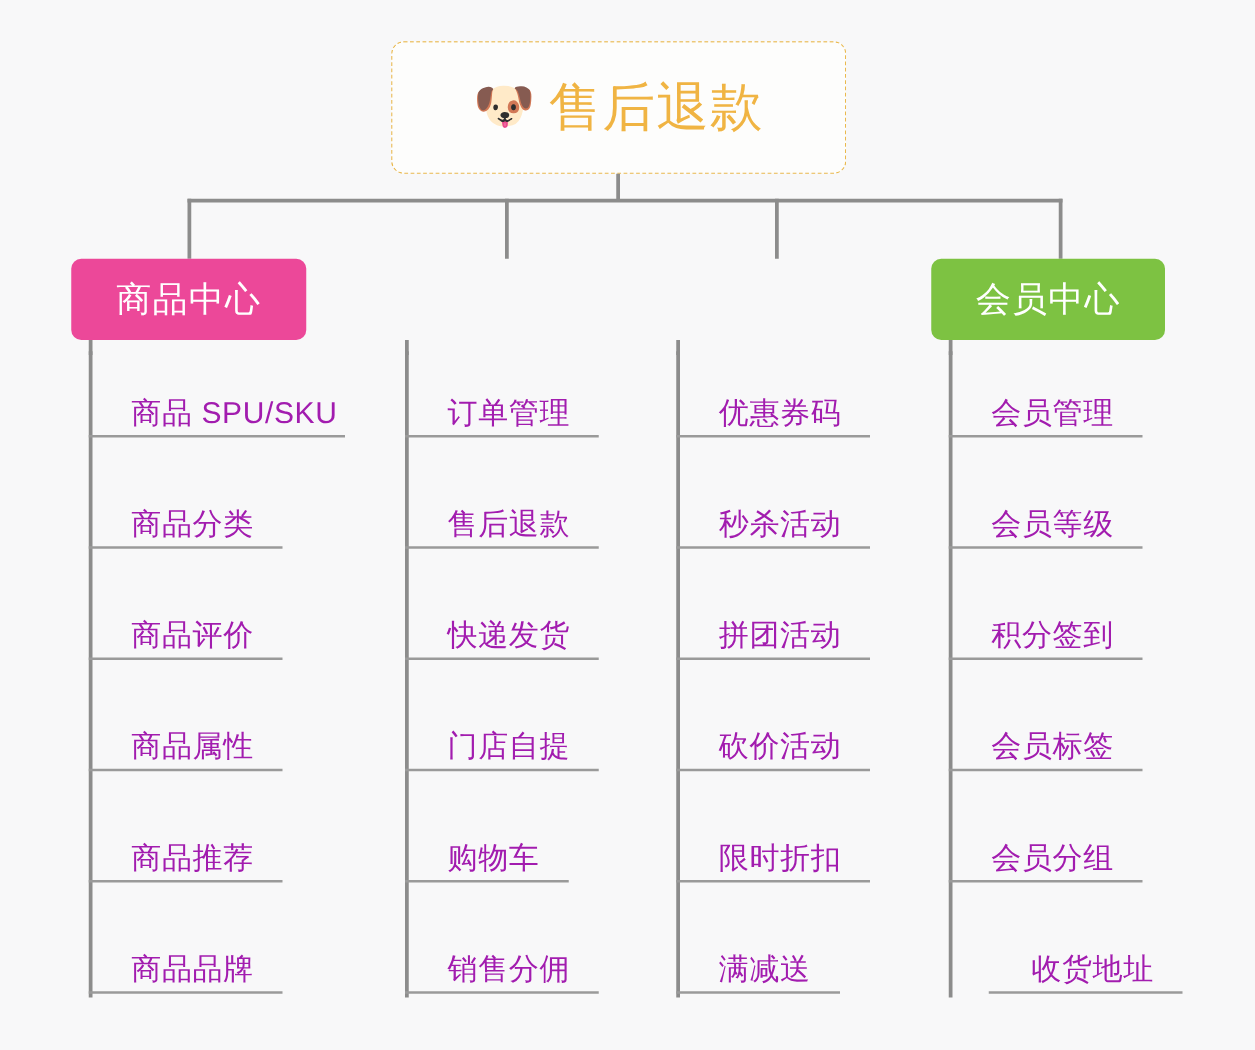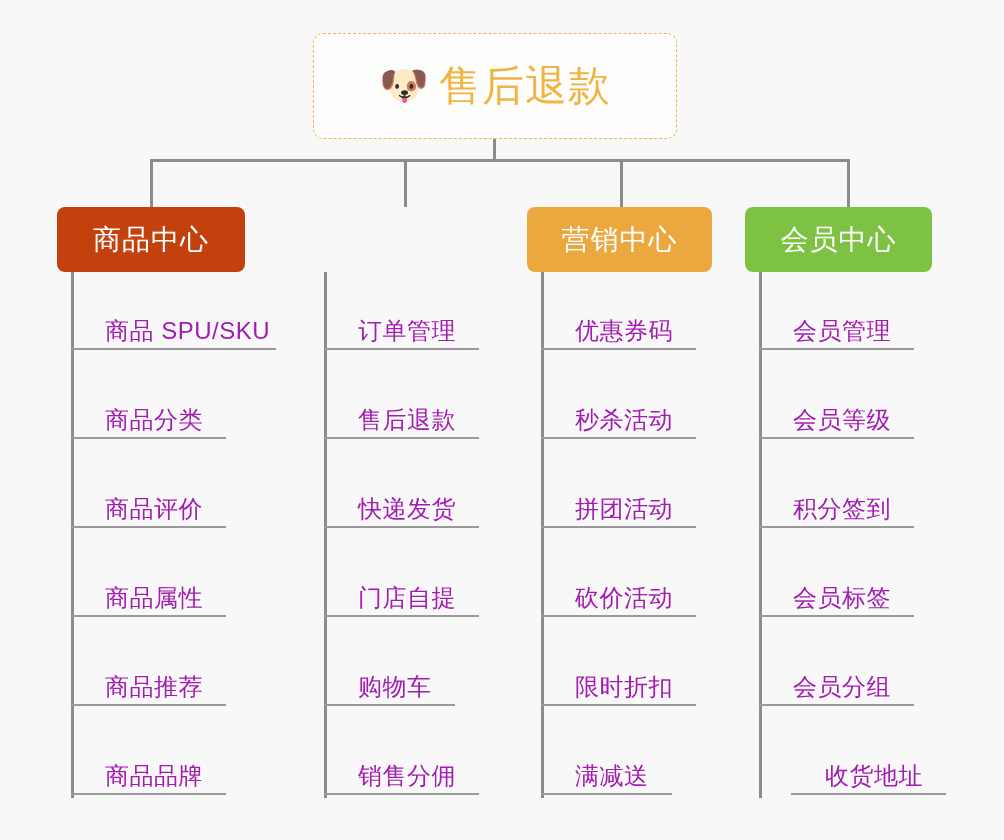--- a/index.html
+++ b/index.html
@@ -118,21 +118,21 @@
     <span class="root-title">售后退款</span>
   </div>
 
   <div class="conn conn-v" style="left:493px; top:139px; height:22px;"></div>
   <div class="conn conn-h" style="left:150px; top:159px; width:700px;"></div>
   <div class="conn conn-v" style="left:150px; top:159px; height:48px;"></div>
   <div class="conn conn-v" style="left:404px; top:159px; height:48px;"></div>
   <div class="conn conn-v" style="left:620px; top:159px; height:48px;"></div>
   <div class="conn conn-v" style="left:847px; top:159px; height:48px;"></div>
 
-  <div class="branch" style="left:57px; top:207px; width:188px; height:65px; background:#c2410c;">
+  <div class="branch" style="left:57px; top:207px; width:188px; height:65px; background:#ec4899;">
     <span>商品中心</span>
   </div>
   <div class="conn conn-v" style="left:71px; top:272px; height:12px;"></div>
   <div class="leaf-col" style="left:71px;">
     <div class="leaf-trunk" style="height:517px;"></div>
     <div class="leaf-item" style="top:0px;   width:205px;">
       <span class="leaf-label">商品 SPU/SKU</span>
     </div>
     <div class="leaf-item" style="top:89px;  width:155px;">
       <span class="leaf-label">商品分类</span>
@@ -167,23 +167,20 @@
       <span class="leaf-label">门店自提</span>
     </div>
     <div class="leaf-item" style="top:356px; width:131px;">
       <span class="leaf-label">购物车</span>
     </div>
     <div class="leaf-item" style="top:445px; width:155px;">
       <span class="leaf-label">销售分佣</span>
     </div>
   </div>
 
-  <div class="branch" style="left:527px; top:207px; width:185px; height:65px; background:#eaa83f;">
-    <span>营销中心</span>
-  </div>
   <div class="conn conn-v" style="left:541px; top:272px; height:12px;"></div>
   <div class="leaf-col" style="left:541px;">
     <div class="leaf-trunk" style="height:517px;"></div>
     <div class="leaf-item" style="top:0px;   width:155px;">
       <span class="leaf-label">优惠券码</span>
     </div>
     <div class="leaf-item" style="top:89px;  width:155px;">
       <span class="leaf-label">秒杀活动</span>
     </div>
     <div class="leaf-item" style="top:178px; width:155px;">

